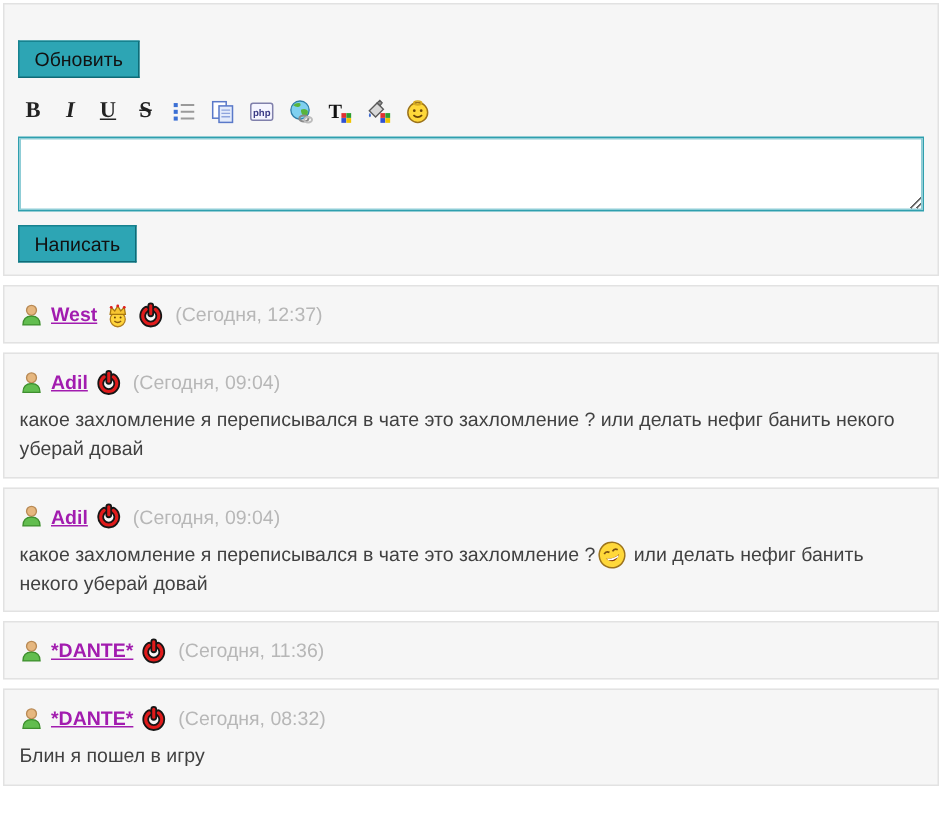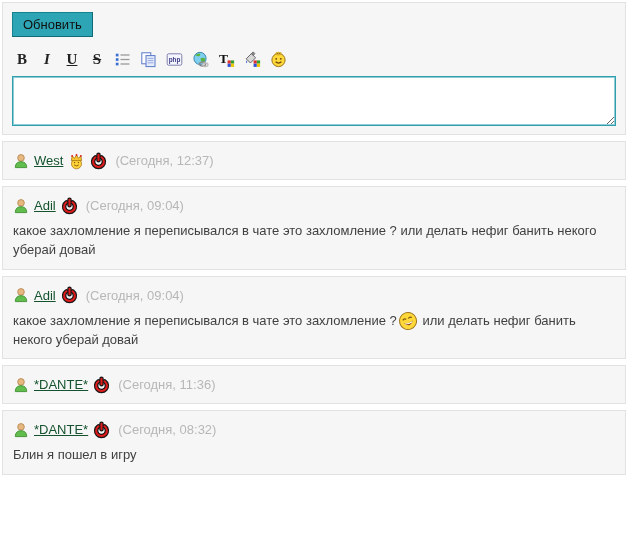--- a/index.html
+++ b/index.html
@@ -13,20 +13,21 @@
   .block {
     margin:6px 2px; background:#f6f6f6;
     border:1px solid #e2e2e2;
   }
   .form-block { margin-top:2px; padding:9px 9px 8px 9px; }
   .btn-teal {
     display:inline-block; background:#2da5b4; color:#111;
     border:1px solid #17828f; border-right-color:#0e6b77; border-bottom-color:#0e6b77;
     font-size:13px; padding:4px 10px; cursor:pointer;
     font-family:"Liberation Sans", sans-serif;
+    margin-top:15px;
   }
   .refresh { margin-bottom:13px; }
   .toolbar { display:flex; align-items:center; gap:9px; height:19px; margin-left:2px; }
   .fmt {
     background:none; border:none; padding:0; cursor:pointer;
     font-family:"Liberation Serif", serif; font-weight:bold; font-size:15px; color:#222;
     width:16px; text-align:center;
   }
   .fmt.italic { font-style:italic; }
   .fmt.under  { text-decoration:underline; }
@@ -35,21 +36,21 @@
   textarea.chat-input {
     display:block; width:100%; height:50px; margin-top:7px;
     border:1px solid #2f9fae; outline:1px solid #8fcdd6; outline-offset:-2px;
     background:#fff; resize:vertical;
     font-family:"Liberation Sans", sans-serif; font-size:13px; padding:4px;
   }
   .submit { margin-top:9px; }
   .msg { padding:9px 10px 9px 10px; }
   .msg-head { display:flex; align-items:center; gap:5px; height:19px; }
   .uname {
-    color:#14532d; font-weight:normal; text-decoration:underline; cursor:pointer;
+    color:#a21caf; font-weight:bold; text-decoration:underline; cursor:pointer;
   }
   .badge { width:17px; height:18px; flex:0 0 auto; }
   .avatar { width:16px; height:16px; flex:0 0 auto; }
   .time { color:#b7b7b7; margin-left:3px; }
   .msg-text { margin-top:7px; line-height:1.45; color:#414141; }
   .emo { vertical-align:middle; margin:-4px 1px; }
   .defs { position:absolute; width:0; height:0; overflow:hidden; }
 </style>
 </head>
 <body>
@@ -186,20 +187,21 @@
     <svg class="tb-icon">
         <use href="#sym-fillcolor"></use>
       </svg>
     <svg class="tb-icon">
         <use href="#sym-smiley"></use>
       </svg>
   </div>
 
   <textarea class="chat-input" placeholder="" style=""></textarea>
 
+  <button class="btn-teal submit">Написать</button>
 </div>
 
 <div class="block msg">
   <div class="msg-head">
     <svg class="avatar">
         <use href="#sym-avatar"></use>
       </svg>
     <a class="uname">West</a>
     <svg class="badge">
         <use href="#sym-crown"></use>

